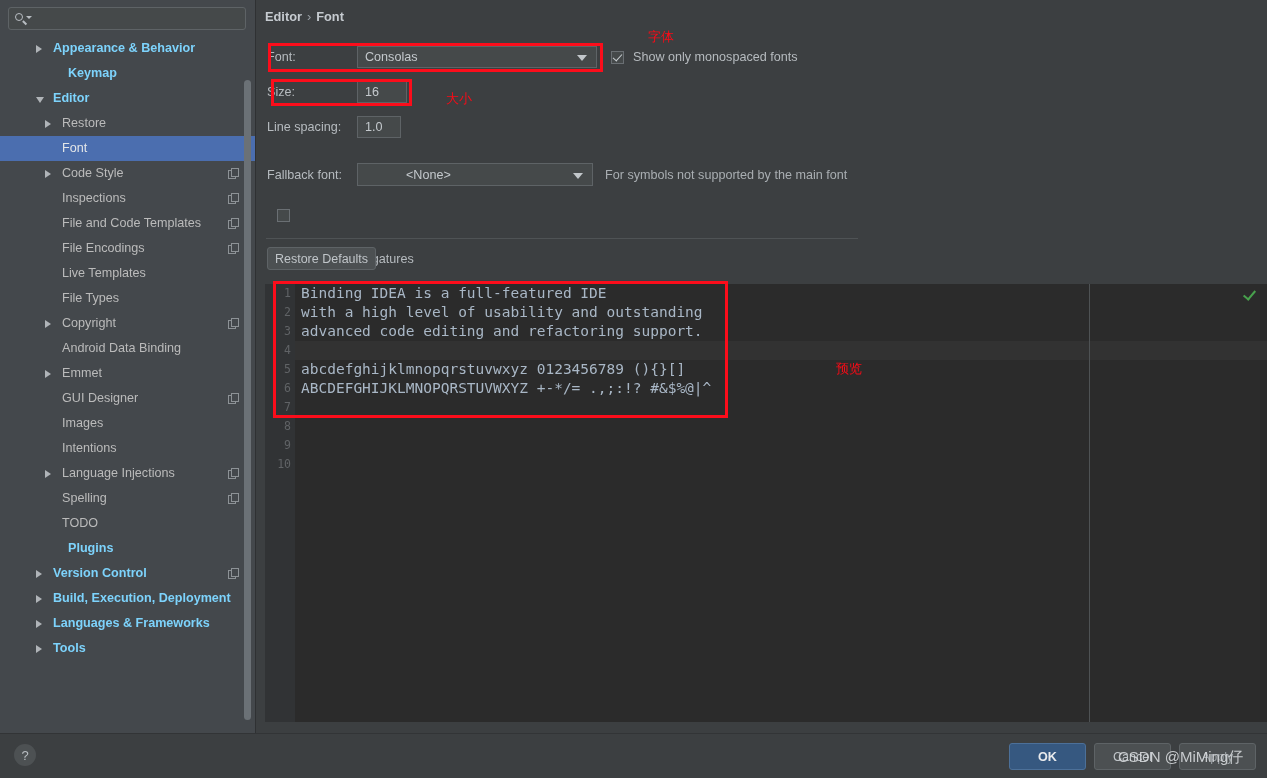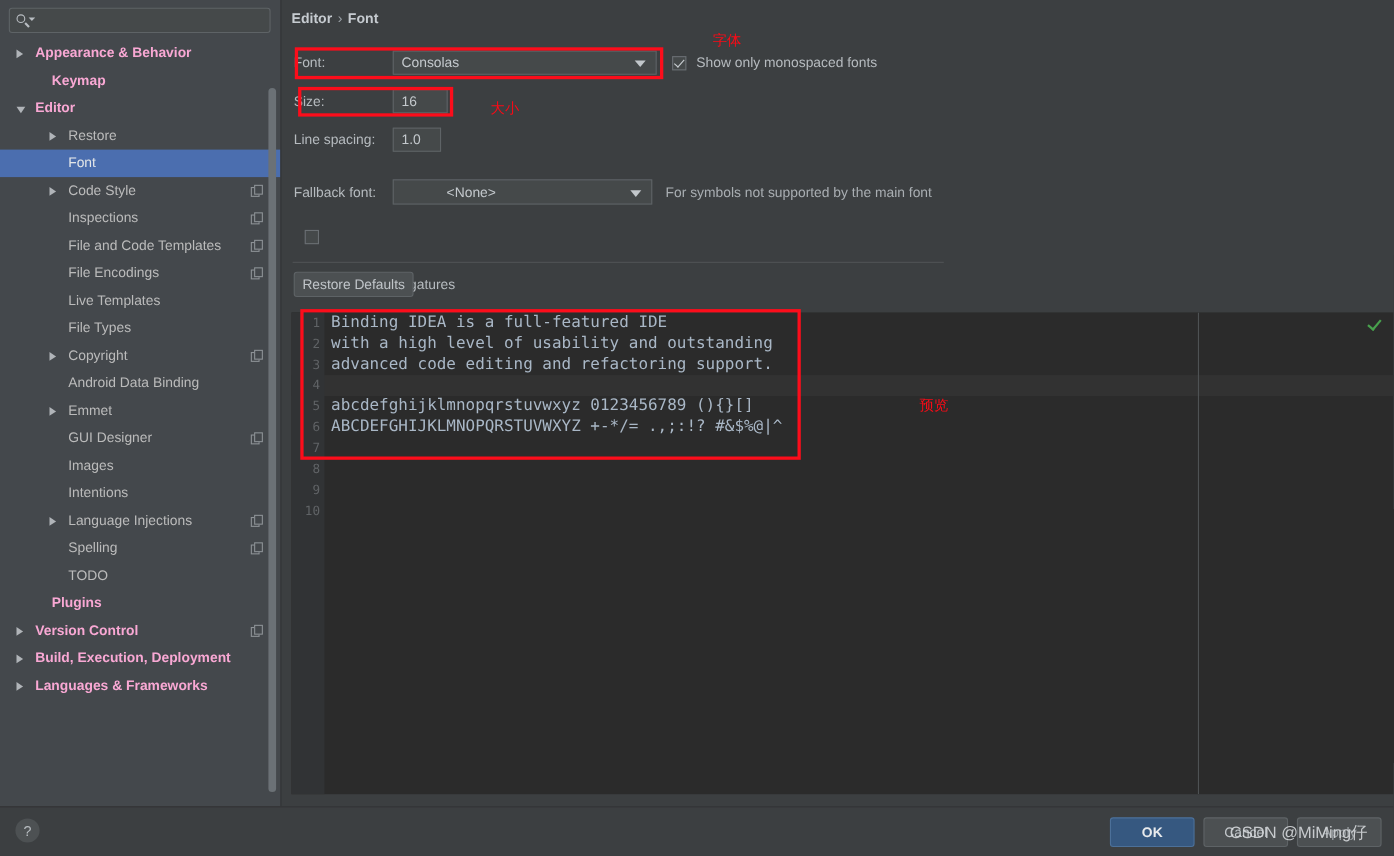--- a/index.html
+++ b/index.html
@@ -75,21 +75,21 @@
     right: 0; bottom: 0;
   }
   .tree-row {
     position: relative;
     height: 25px;
     line-height: 25px;
     white-space: nowrap;
     color: #bbbbbb;
     font-size: 12.6px;
   }
-  .tree-row.bold { font-weight: bold; color: #f9a8d4; }
+  .tree-row.bold { font-weight: bold; color: #7dd3fc; margin-left: 21px; }
   .tree-row.selected { background: #4b6eaf; color: #e3e6e8; }
   .tree-row .arrow {
     position: absolute;
     top: 9px;
     width: 0; height: 0;
     border-top: 4.2px solid transparent;
     border-bottom: 4.2px solid transparent;
     border-left: 6px solid #b0b4b8;
   }
   .tree-row .arrow.down {
@@ -494,20 +494,24 @@
             <i class="f"></i>
           </span>
         </div>
         <div class="tree-row bold">
           <span class="arrow" style="left: 15px;"></span>
           <span class="lbl" style="left: 32px;">Build, Execution, Deployment</span>
         </div>
         <div class="tree-row bold">
           <span class="arrow" style="left: 15px;"></span>
           <span class="lbl" style="left: 32px;">Languages &amp; Frameworks</span>
+        </div>
+        <div class="tree-row bold">
+          <span class="arrow" style="left: 15px;"></span>
+          <span class="lbl" style="left: 32px;">Tools</span>
         </div>
       </div>
 
     <div id="sb-track">
       <div id="sb-thumb"></div>
     </div>
   </div>
   <div id="sidebar-divider"></div>
 
   <div id="main">

